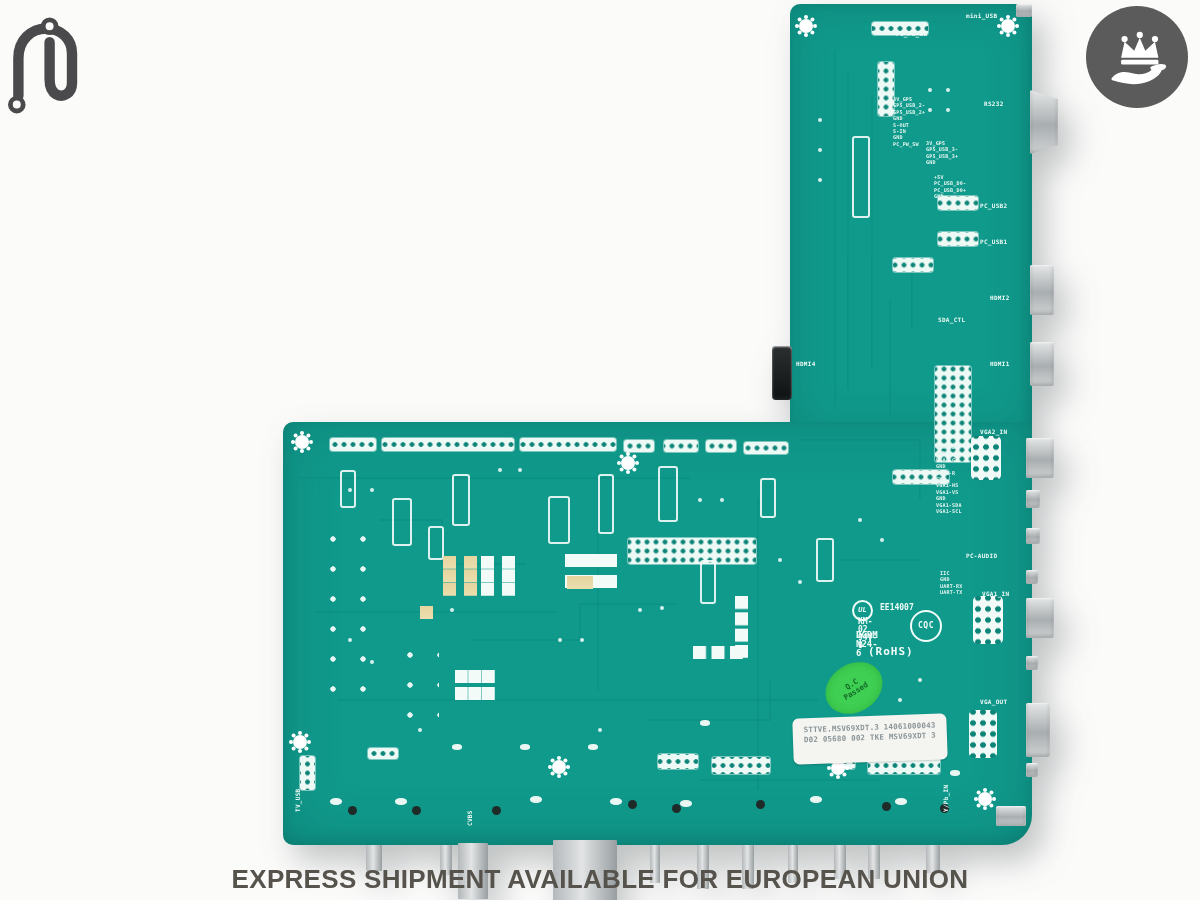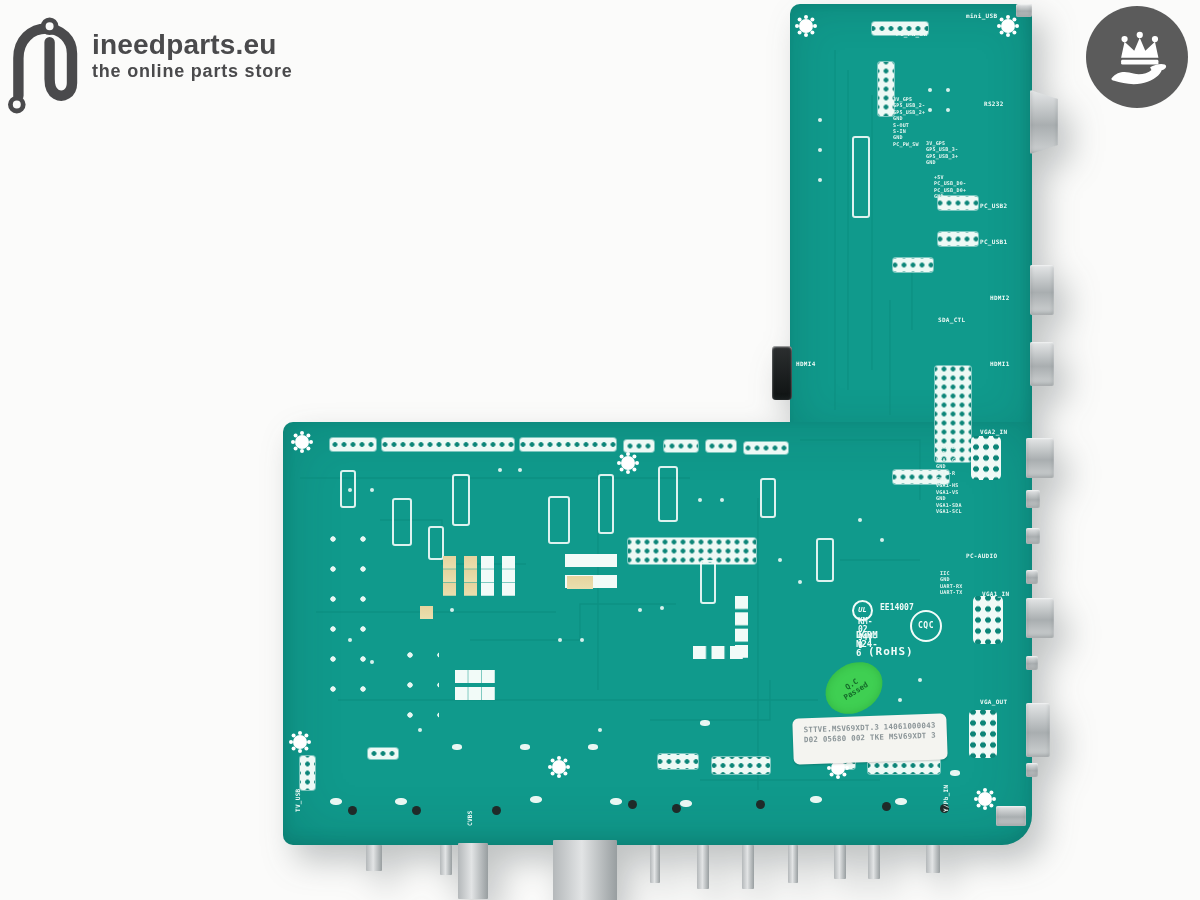--- a/index.html
+++ b/index.html
@@ -87,24 +87,20 @@
 <div id="page">
 
   <div id="logo">
     <svg width="80" height="118" viewBox="0 0 100 124">
       <g fill="none" stroke="#4a4a4c" stroke-width="13" stroke-linecap="round" stroke-linejoin="round">
         <path d="M13,103 V56 C13,33 29,19 48,19 C67,19 80,33 80,50 V87 C80,100 69,106 60,101 C53,97 52,89 52,82 V36"></path>
       </g>
       <circle cx="52" cy="16" r="8" fill="#fbfbfa" stroke="#4a4a4c" stroke-width="6"></circle>
       <circle cx="11" cy="114" r="8" fill="#fbfbfa" stroke="#4a4a4c" stroke-width="6"></circle>
     </svg>
-    <div id="logo-text">
-      <div id="logo-title">ineedparts.eu</div>
-      <div id="logo-tagline">the online parts store</div>
-    </div>
   </div>
 
   <div id="badge">
     <svg width="76" height="76" viewBox="0 0 110 110">
       <g fill="#ffffff">
         <path d="M32,56 L37,33 L51,46 L59,27 L67,46 L81,33 L86,56 Z"></path>
         <circle cx="37" cy="29" r="4.5"></circle>
           <circle cx="59" cy="23" r="4.5"></circle>
           <circle cx="81" cy="29" r="4.5"></circle>
         <rect x="32" y="59" width="54" height="7" rx="2"></rect>
@@ -318,13 +314,14 @@
       <div class="g pad" style="left: 680px; top: 800px; width: 12px; height: 7px;"></div>
       <div class="g pad" style="left: 810px; top: 796px; width: 12px; height: 7px;"></div>
       <div class="g pad" style="left: 895px; top: 798px; width: 12px; height: 7px;"></div>
       <div class="g pad" style="left: 950px; top: 770px; width: 10px; height: 6px;"></div>
       <div class="g pad" style="left: 452px; top: 744px; width: 10px; height: 6px;"></div>
       <div class="g pad" style="left: 520px; top: 744px; width: 10px; height: 6px;"></div>
       <div class="g pad" style="left: 588px; top: 744px; width: 10px; height: 6px;"></div>
       <div class="g pad" style="left: 700px; top: 720px; width: 10px; height: 6px;"></div>
     </div>
 
+  <div id="footer">EXPRESS SHIPMENT AVAILABLE FOR EUROPEAN UNION</div>
 </div>
 
 </body></html>

